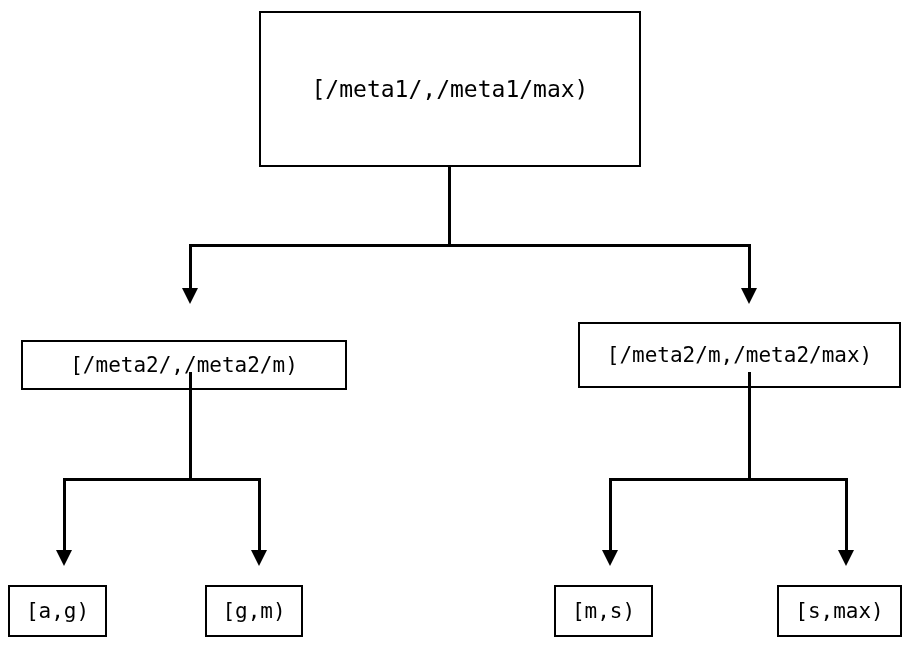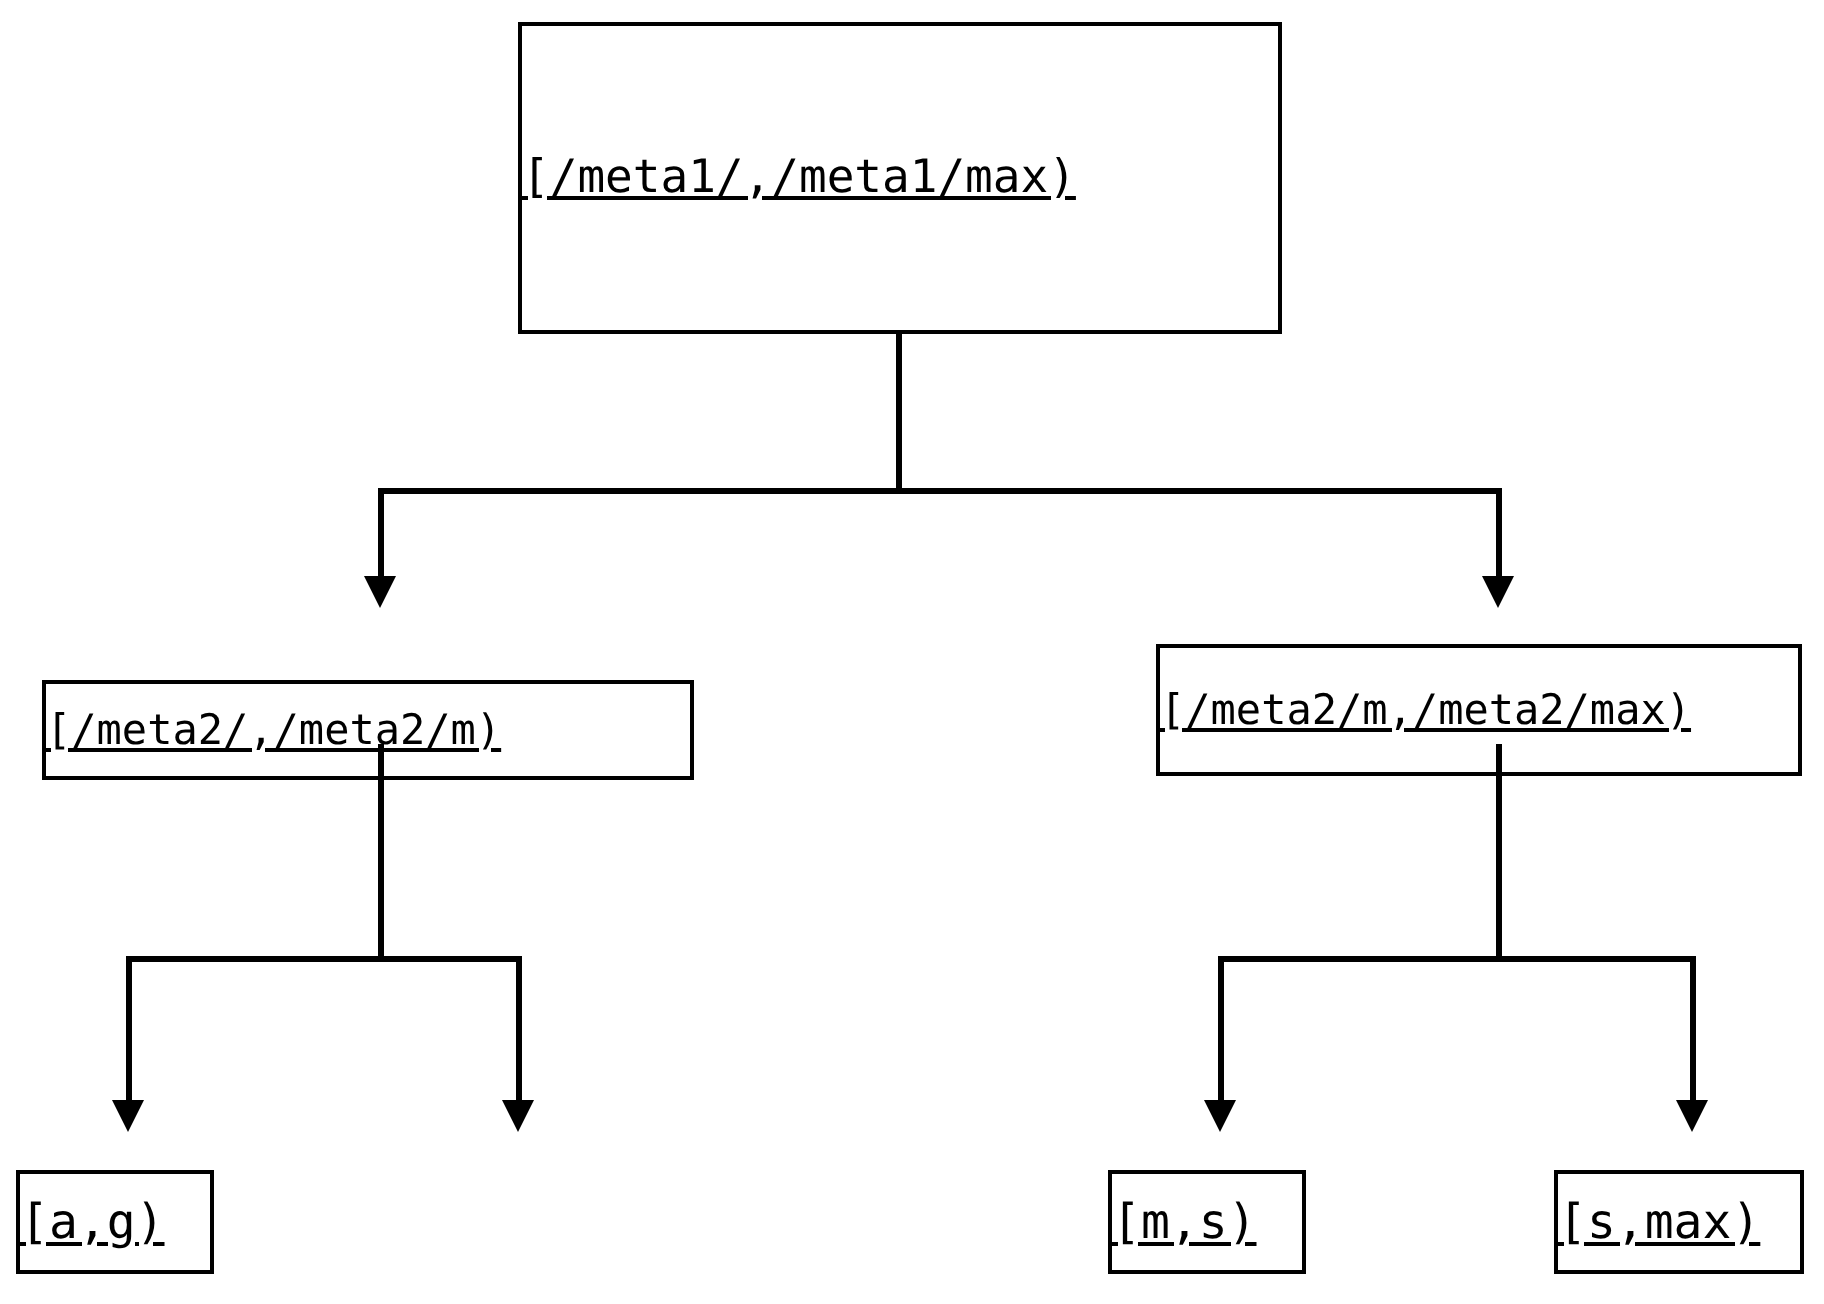--- a/index.html
+++ b/index.html
@@ -17,24 +17,23 @@
     background: #ffffff;
     overflow: hidden;
   }
   .node {
     position: absolute;
     box-sizing: border-box;
     border: 2px solid #000000;
     background: #ffffff;
     display: flex;
     align-items: center;
-    justify-content: flex-start;
+    justify-content: center;
     color: #000000;
     white-space: nowrap;
-    text-decoration: underline;
   }
   .node-label {
     display: block;
     line-height: 1;
   }
   
   #node-root {
     left: 259px;
     top: 11px;
     width: 382px;
@@ -77,21 +76,21 @@
     top: 585px;
     width: 99px;
     height: 52px;
   }
   #node-leaf-smax {
     left: 777px;
     top: 585px;
     width: 125px;
     height: 52px;
   }
-  .leaf .node-label { font-size: 24px; }
+  .leaf .node-label { font-size: 21px; }
 
   
   .edge-v {
     position: absolute;
     width: 3px;
     background: #000000;
   }
   .edge-h {
     position: absolute;
     height: 3px;
@@ -143,20 +142,23 @@
   <div class="edge-h" style="left:748px; top:478px; width:100px;"></div>
   <div class="edge-v" style="left:609px; top:478px; height:73px;"></div>
   <div class="arrowhead" style="left:602px; top:550px;"></div>
   <div class="edge-v" style="left:845px; top:478px; height:73px;"></div>
   <div class="arrowhead" style="left:838px; top:550px;"></div>
 
   <div class="node leaf" id="node-leaf-ag">
     <span class="node-label">[a,g)</span>
   </div>
 
+  <div class="node leaf" id="node-leaf-gm">
+    <span class="node-label">[g,m)</span>
+  </div>
 
   <div class="node leaf" id="node-leaf-ms">
     <span class="node-label">[m,s)</span>
   </div>
 
   <div class="node leaf" id="node-leaf-smax">
     <span class="node-label">[s,max)</span>
   </div>
 
 </div>

